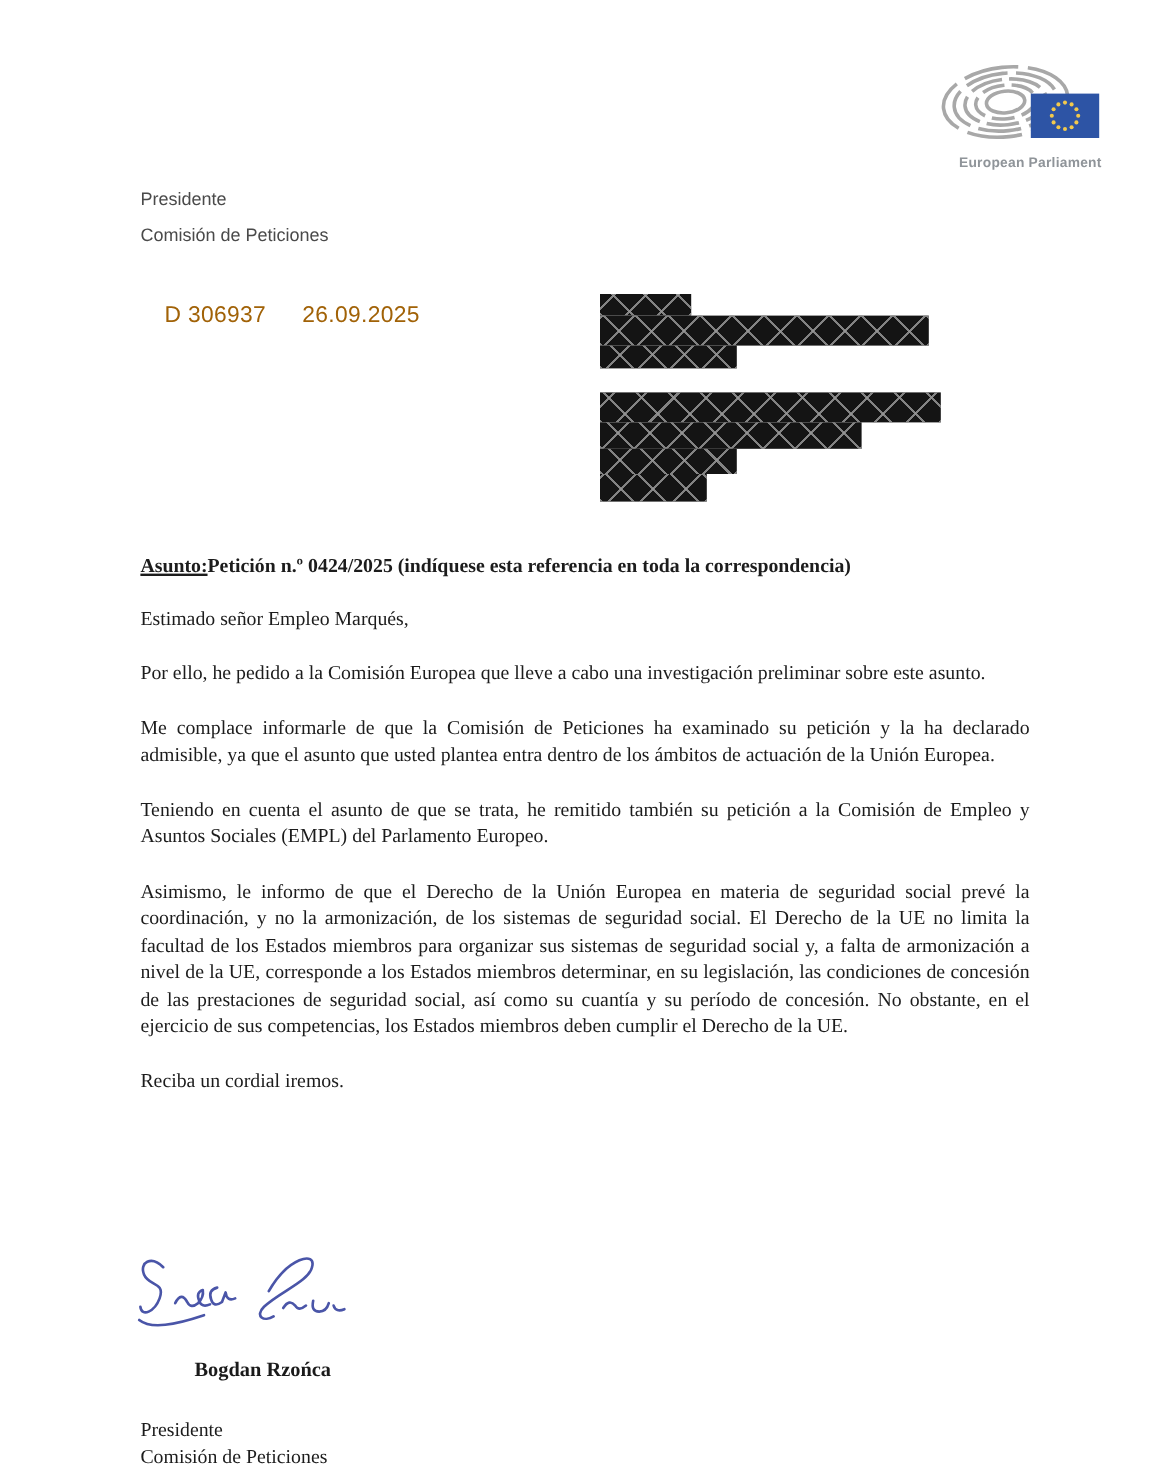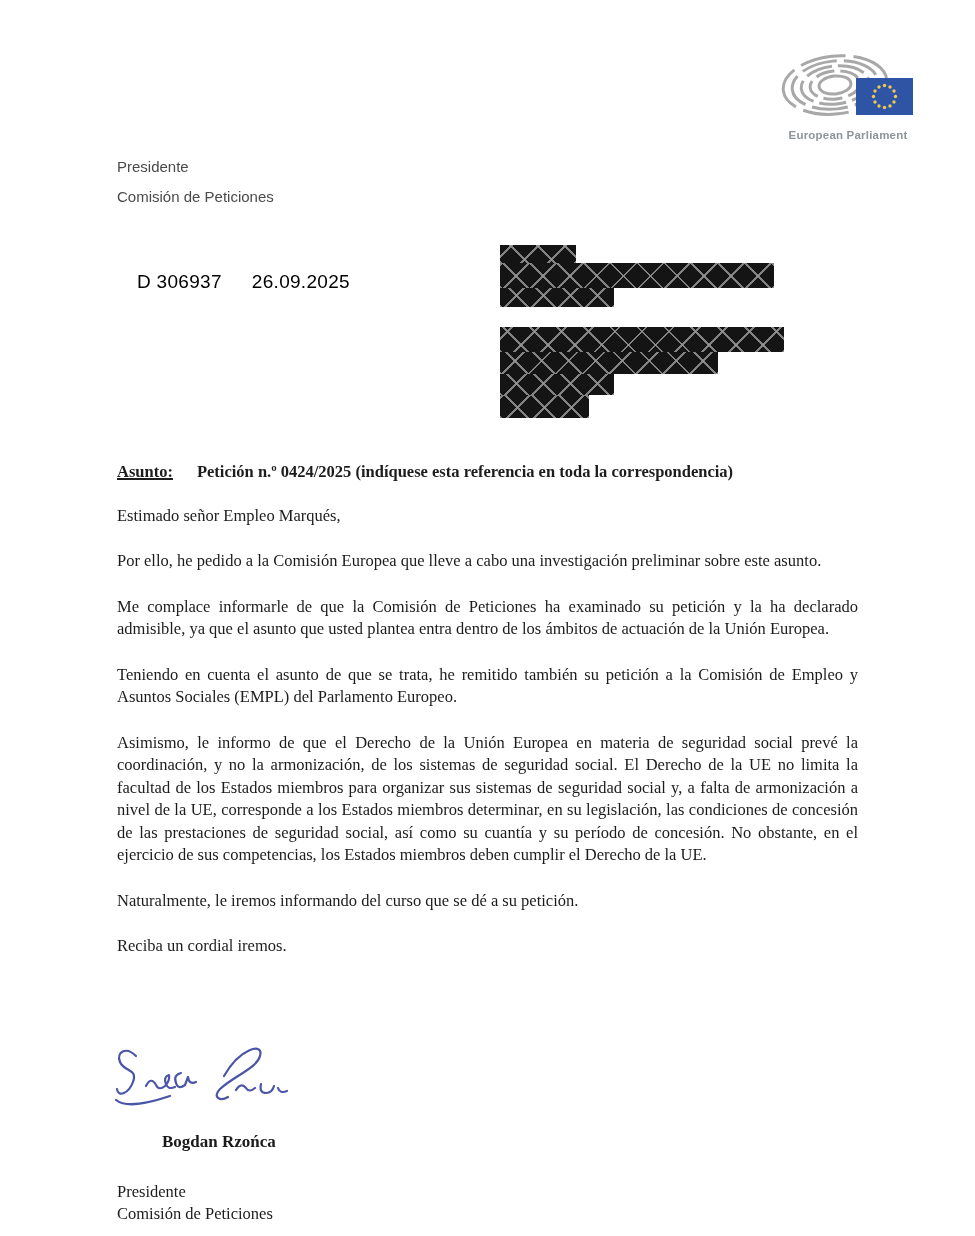--- a/index.html
+++ b/index.html
@@ -5,56 +5,56 @@
   html,body{margin:0;padding:0;background:#ffffff;}
   .page{
     position:relative;
     width:975px;height:1236px;
     background:#ffffff;
     font-family:"Liberation Serif", serif;
     color:#1c1c1c;
     overflow:hidden;
   }
   
-  .logo{position:absolute;left:778px;top:45px;width:140px;text-align:center;}
+  .logo{position:absolute;left:778px;top:45px;width:140px;text-align:right;}
   .logo-caption{
     font-family:"Liberation Sans", sans-serif;
     font-weight:bold;font-size:11.5px;letter-spacing:.2px;
     color:#8f9499;margin-top:2px;white-space:nowrap;
   }
   
   .sender{
     position:absolute;left:117px;top:158px;
     font-family:"Liberation Sans", sans-serif;
     font-size:15px;color:#4a4a4a;
   }
   .sender div{margin-bottom:13px;}
   
   .ref-line{
     position:absolute;left:137px;top:252px;
     font-family:"Liberation Sans", sans-serif;
-    font-size:19px;color:#000000;letter-spacing:.3px;margin-top:19px;
+    font-size:19px;color:#a16207;letter-spacing:.3px;
   }
   .ref-gap{display:inline-block;width:30px;}
   
   .redact-group{position:absolute;left:500px;}
   .redact-group.g1{top:245px;}
   .redact-group.g2{top:327px;}
   .redact-row{
     background-color:#141414;
     background-image:
       repeating-linear-gradient(45deg,  rgba(150,150,150,.85) 0 1.8px, transparent 1.8px 19px),
       repeating-linear-gradient(-45deg, rgba(150,150,150,.85) 0 1.8px, transparent 1.8px 19px);
   }
   
   .subject{
     position:absolute;left:117px;top:462px;width:745px;
     font-weight:bold;font-size:16.5px;
   }
-  .subject-label{text-decoration:underline;text-decoration-thickness:1.5px;margin-right:24px;text-align:center;}
+  .subject-label{text-decoration:underline;text-decoration-thickness:1.5px;text-align:center;}
   
   .greeting{position:absolute;left:117px;top:506px;font-size:16.5px;}
   .body-text{
     position:absolute;left:117px;top:550px;width:741px;
     font-size:16.5px;line-height:22.5px;text-align:justify;
   }
   .body-text p{margin:0 0 23px 0;}
   
   .signature{position:absolute;left:112px;top:1042px;}
   .sig-name{position:absolute;left:117px;top:1132px;font-size:17px;font-weight:bold;color:#1a1a1a;margin-left:45px;}
@@ -118,21 +118,20 @@
     <span class="subject-label">Asunto:</span><span class="subject-text">Petición n.º 0424/2025 (indíquese esta referencia en toda la correspondencia)</span>
   </div>
 
   <div class="greeting">Estimado señor Empleo Marqués,</div>
 
   <div class="body-text">
     <p>Por ello, he pedido a la Comisión Europea que lleve a cabo una investigación preliminar sobre este asunto.</p>
     <p>Me complace informarle de que la Comisión de Peticiones ha examinado su petición y la ha declarado admisible, ya que el asunto que usted plantea entra dentro de los ámbitos de actuación de la Unión Europea.</p>
     <p>Teniendo en cuenta el asunto de que se trata, he remitido también su petición a la Comisión de Empleo y Asuntos Sociales (EMPL) del Parlamento Europeo.</p>
     <p>Asimismo, le informo de que el Derecho de la Unión Europea en materia de seguridad social prevé la coordinación, y no la armonización, de los sistemas de seguridad social. El Derecho de la UE no limita la facultad de los Estados miembros para organizar sus sistemas de seguridad social y, a falta de armonización a nivel de la UE, corresponde a los Estados miembros determinar, en su legislación, las condiciones de concesión de las prestaciones de seguridad social, así como su cuantía y su período de concesión. No obstante, en el ejercicio de sus competencias, los Estados miembros deben cumplir el Derecho de la UE.</p>
-    <p>Naturalmente, le iremos informando del curso que se dé a su petición.</p>
     <p>Reciba un cordial iremos.</p>
   </div>
 
   <svg class="signature" width="195" height="78" viewBox="0 0 195 78">
     <g fill="none" stroke-width="2.2" stroke-linecap="round" stroke-linejoin="round" stroke="#4a55a8">
       <path d="M24,14 C14,4 4,10 8,20 C12,30 26,26 21,40 C17,51 6,56 5,47"></path>
       <path d="M4,58 C14,66 34,62 58,54"></path>
       <path d="M34,44 q5,-10 10,-1 q3,6 9,1 q5,-5 4,-11 q-6,2 -3,9 q2,6 9,3 m6,-14 q-8,2 -5,10 q2,7 9,2 l3,-8 q1,8 8,5"></path>
       <path d="M112,34 C128,6 152,0 148,14 C145,26 122,34 108,47 C100,55 108,60 116,55"></path>
       <path d="M124,48 q5,-8 10,-2 q3,5 9,0 m6,-4 q-2,9 5,9 q6,0 8,-7 m4,2 q2,6 9,3"></path>

